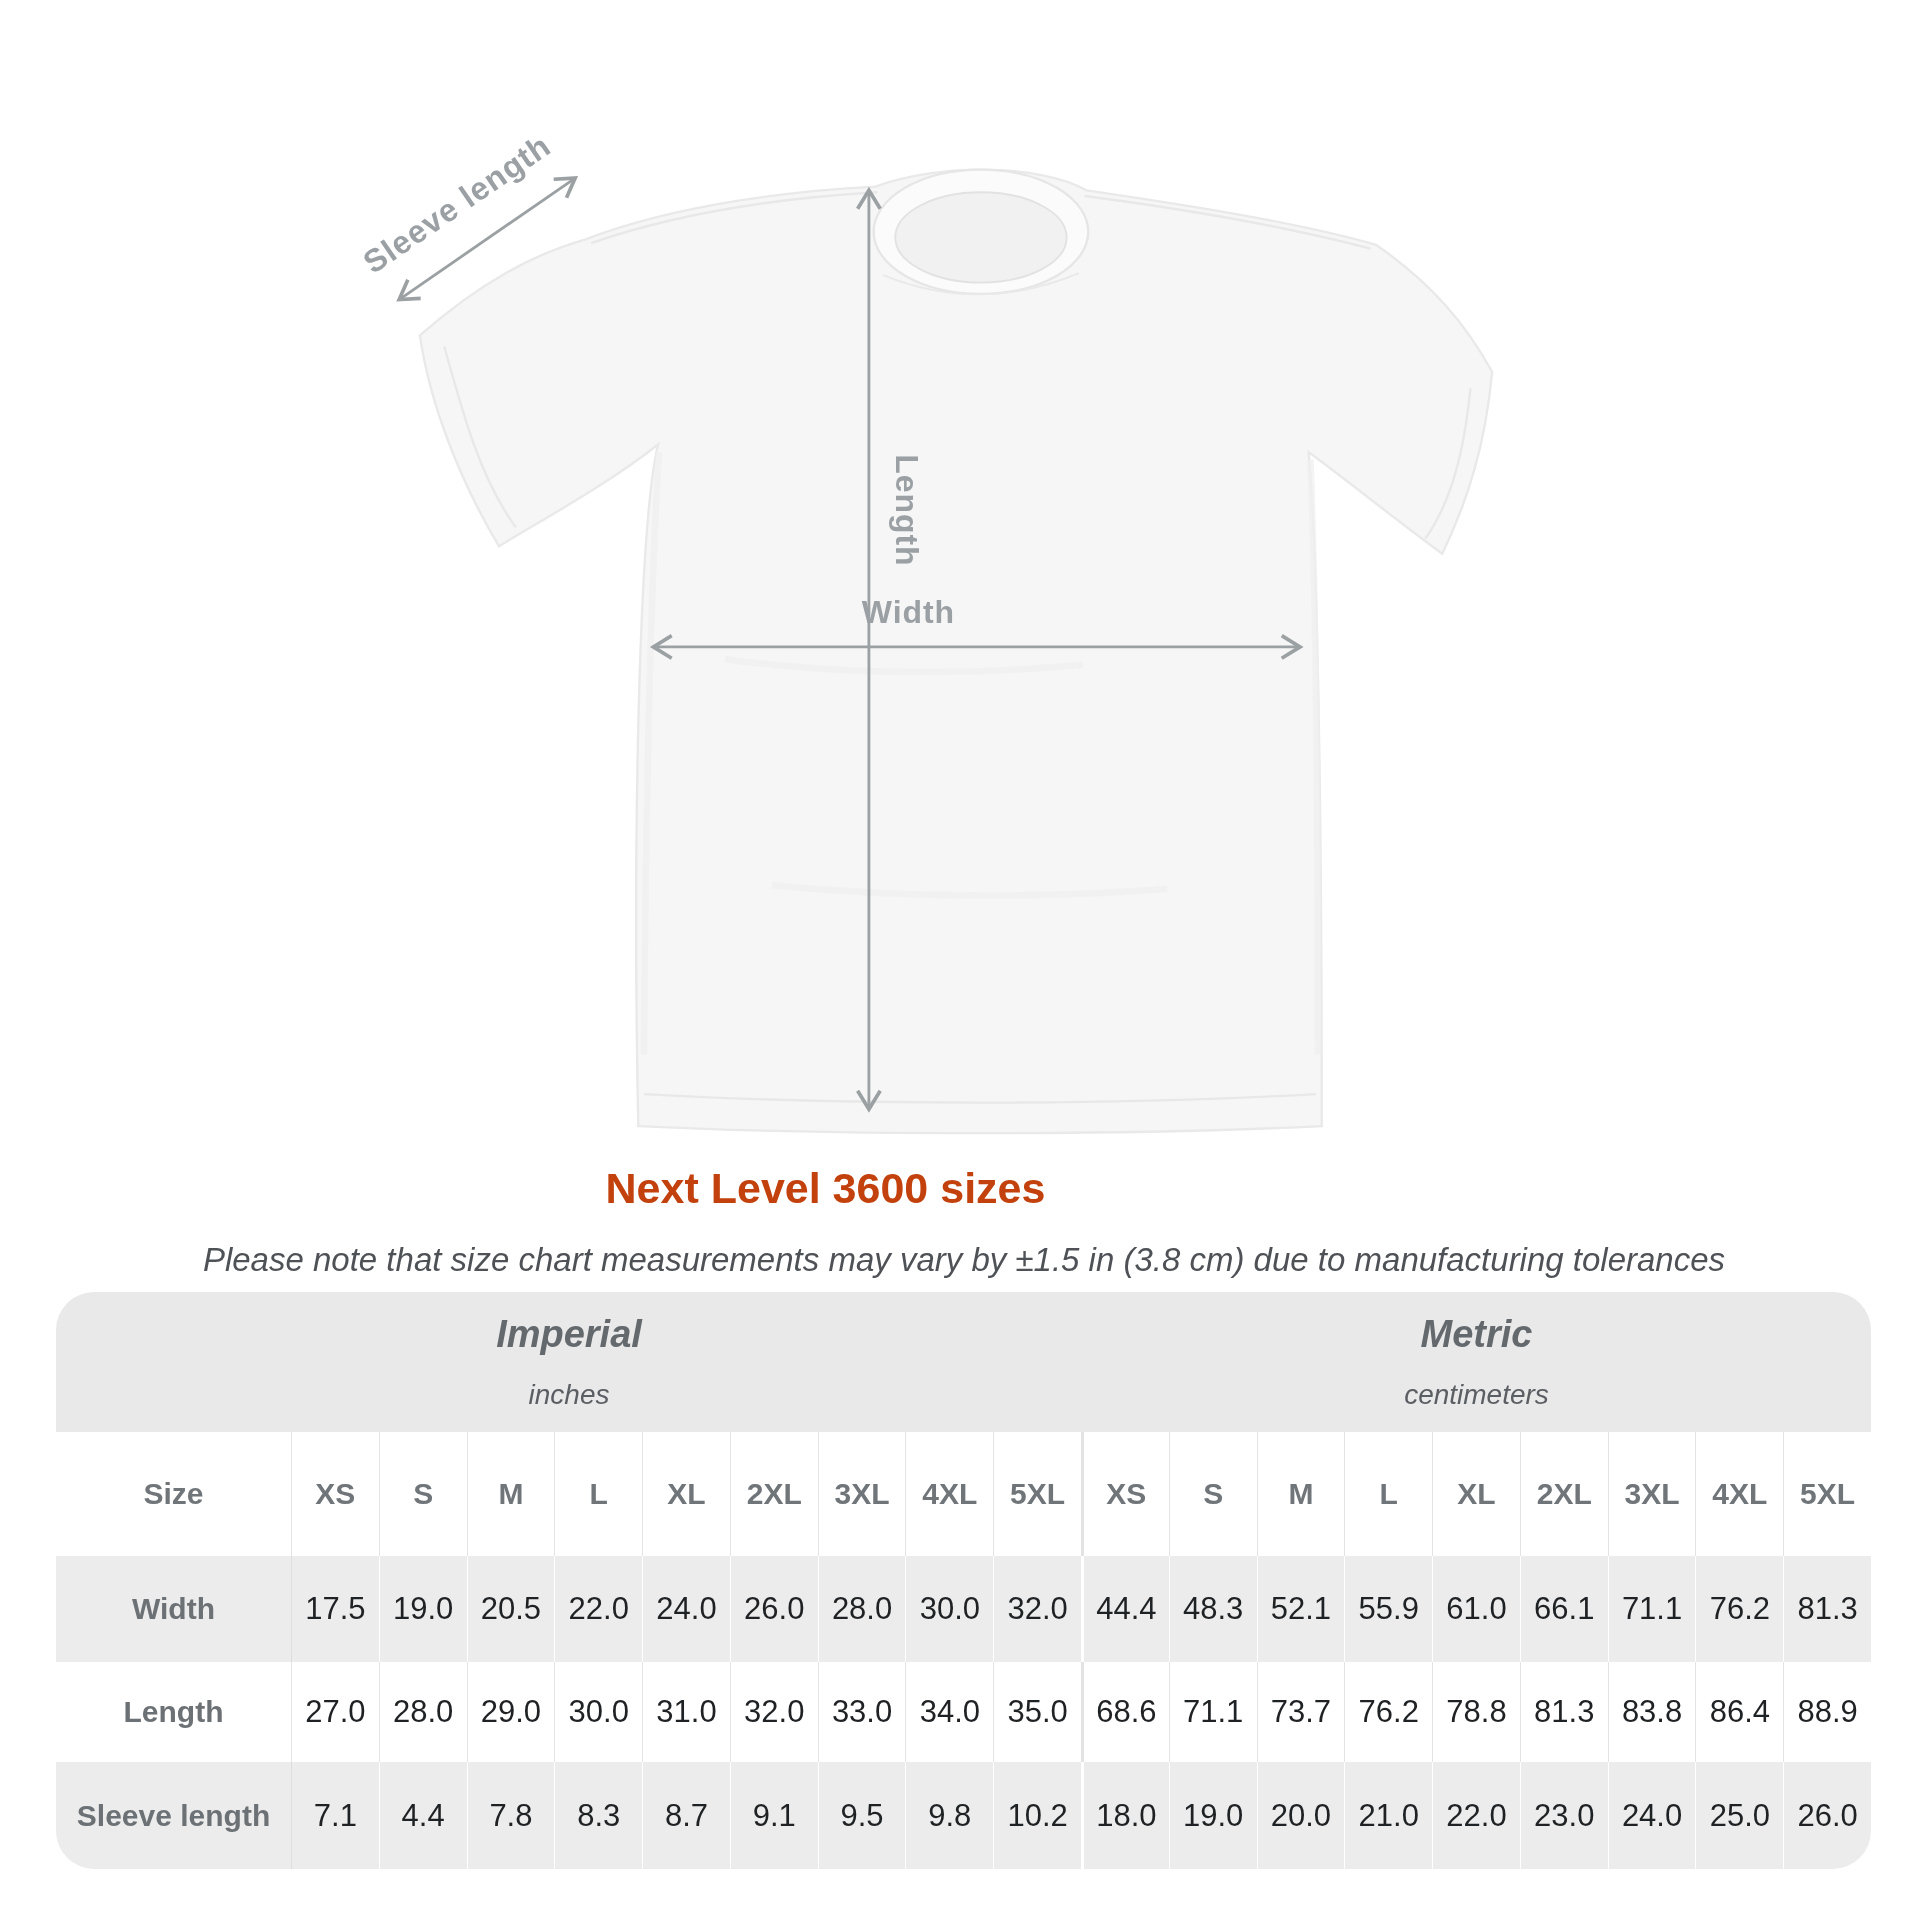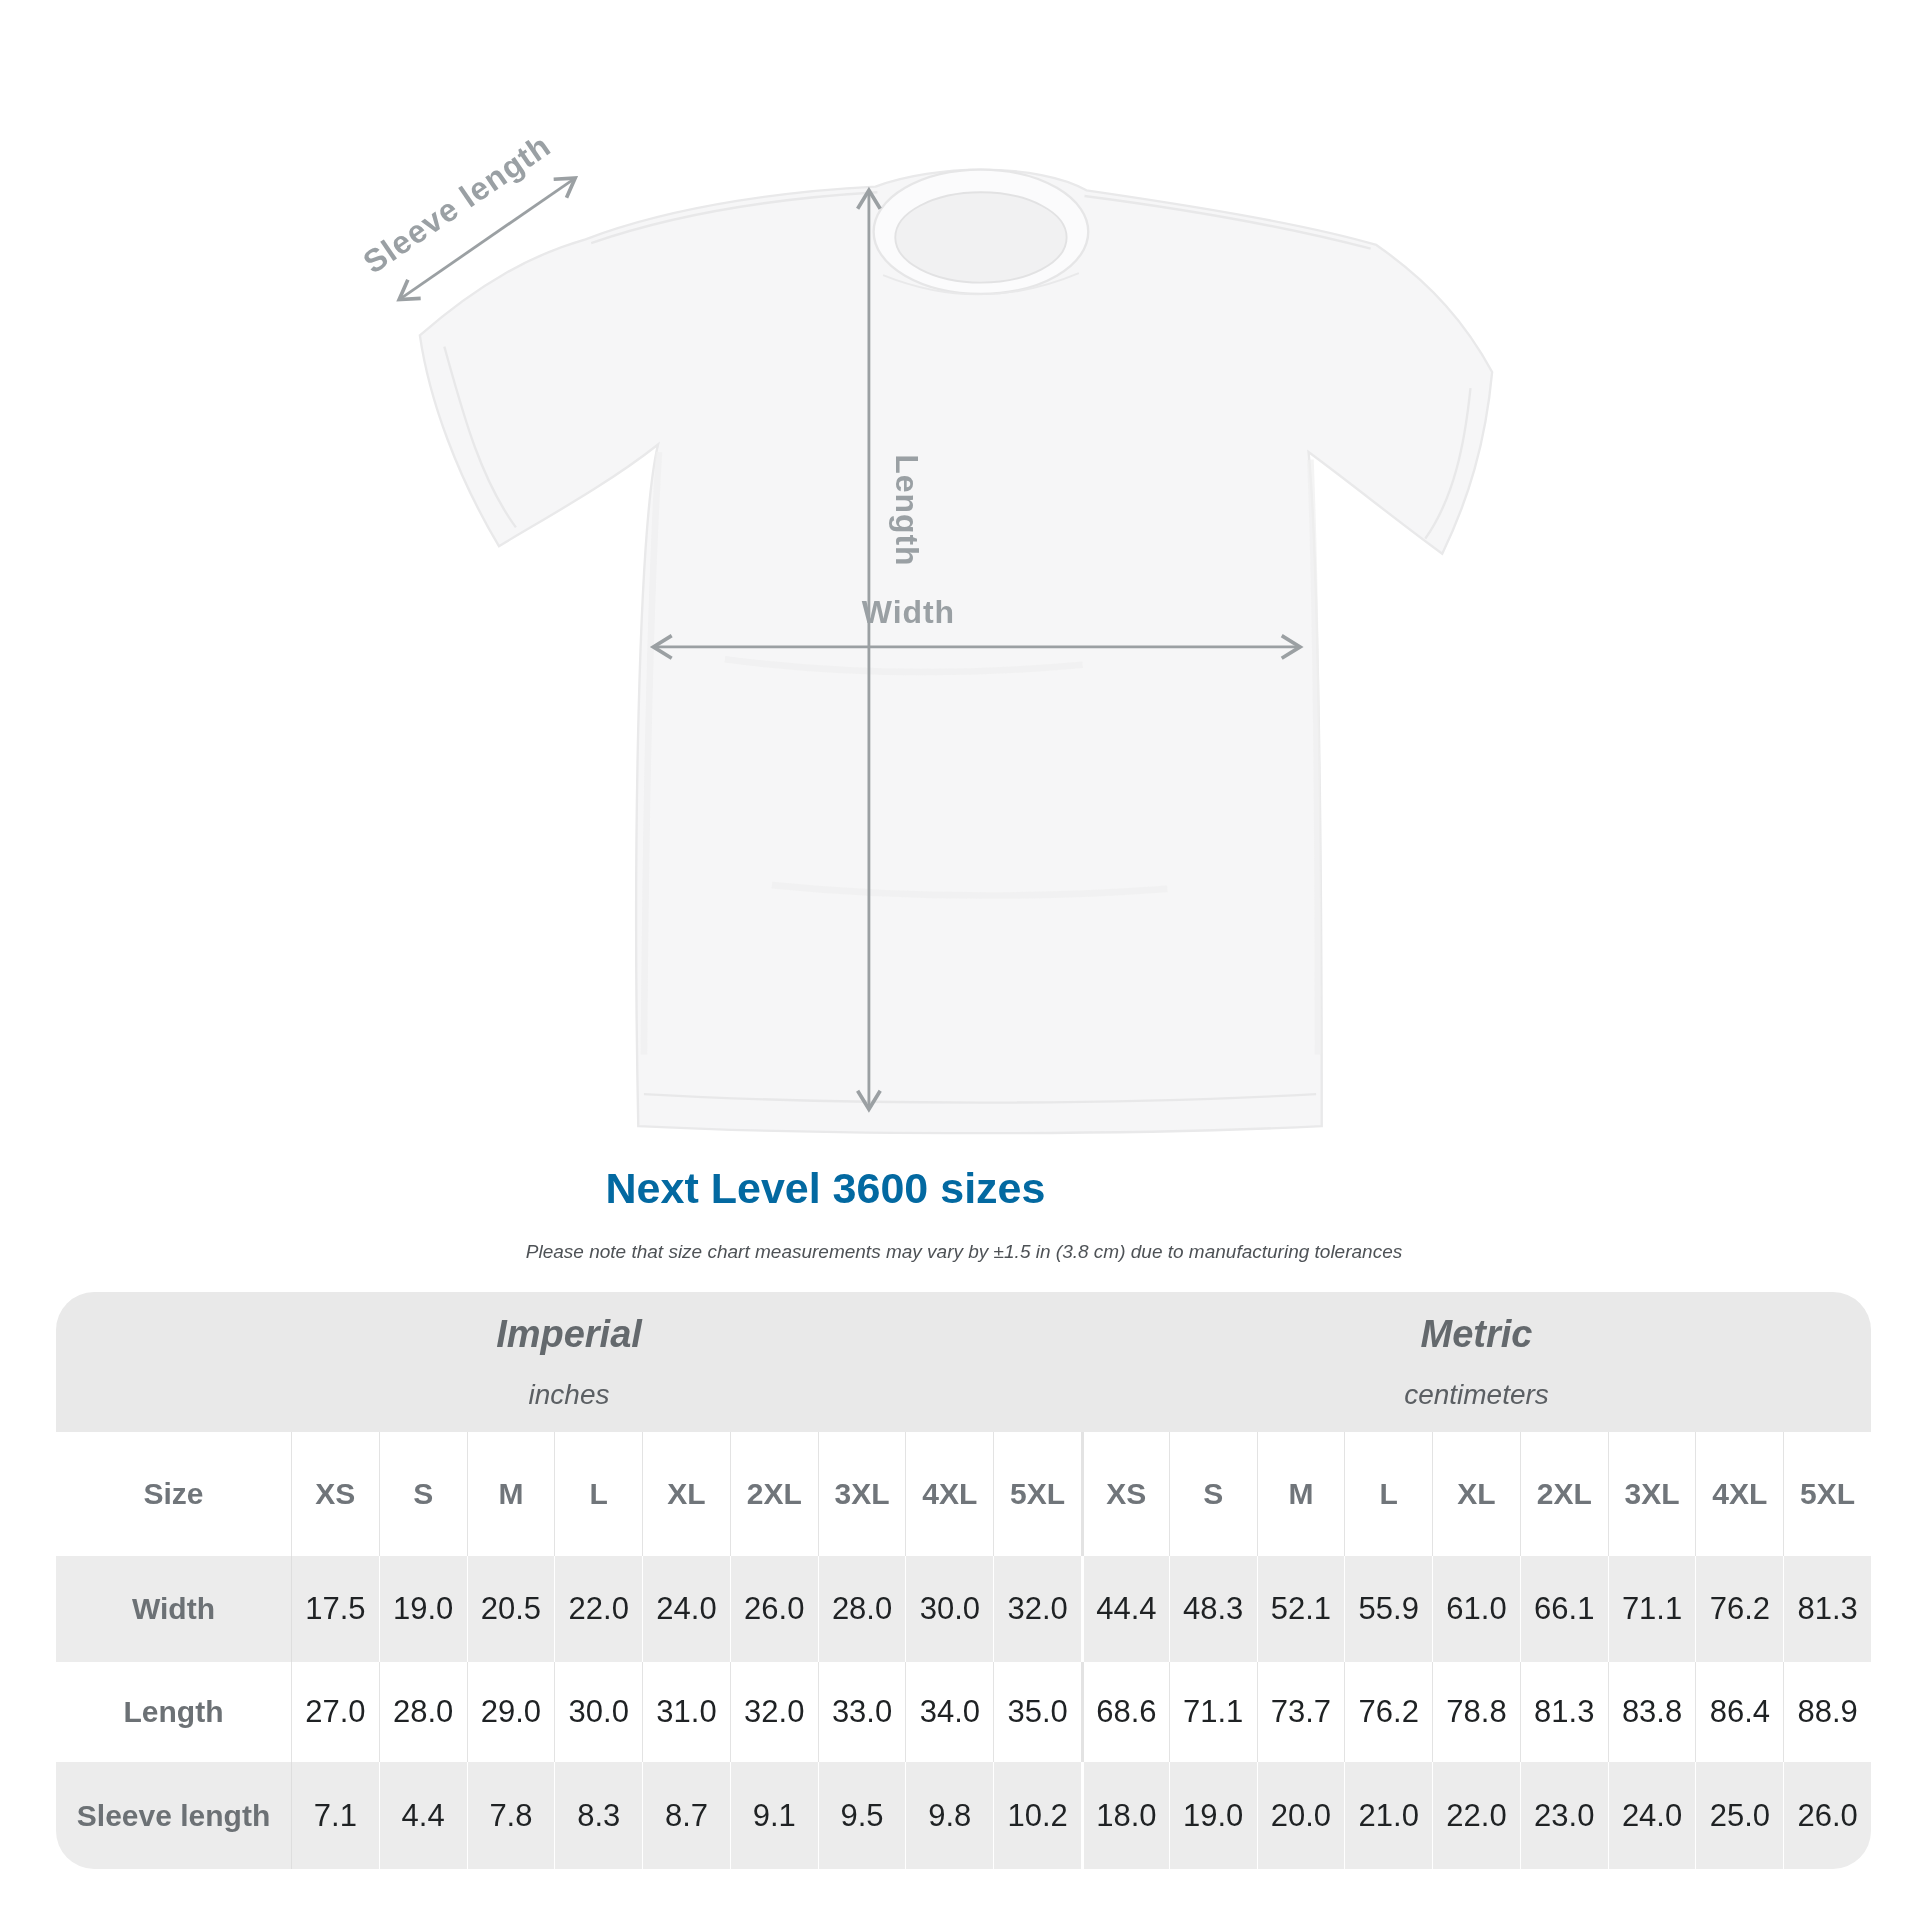--- a/index.html
+++ b/index.html
@@ -8,25 +8,25 @@
     position:relative; width:1928px; height:1928px; background:#ffffff;
     font-family:"Liberation Sans", sans-serif; overflow:hidden;
   }
   
   .figure { position:absolute; left:0; top:0; width:1928px; height:1163px; }
   .figure svg { display:block; }
   .meas-label { font-weight:bold; font-size:34px; fill:#9aa0a4; letter-spacing:1px; }
   
   .title {
     position:absolute; left:0; top:1164px; width:1651px;
-    text-align:center; font-size:43px; font-weight:bold; color:#0369a1;
+    text-align:center; font-size:43px; font-weight:bold; color:#c2410c;
   }
   .subtitle {
     position:absolute; left:0; top:1241px; width:1928px;
-    text-align:center; font-size:19px; font-style:italic; color:#4e5256;
+    text-align:center; font-size:33px; font-style:italic; color:#4e5256;
   }
   
   .size-table {
     position:absolute; left:56px; top:1292px; width:1815px; height:577px;
     border-radius:38px; overflow:hidden; display:flex; flex-direction:column;
   }
   .row { display:grid; grid-template-columns:235px repeat(18, 1fr); }
   .row.band { grid-template-columns:1026px 789px; height:145px; }
   .row.hdr  { height:129px; background:#ffffff; }
   .row.r-width  { height:110px; }

